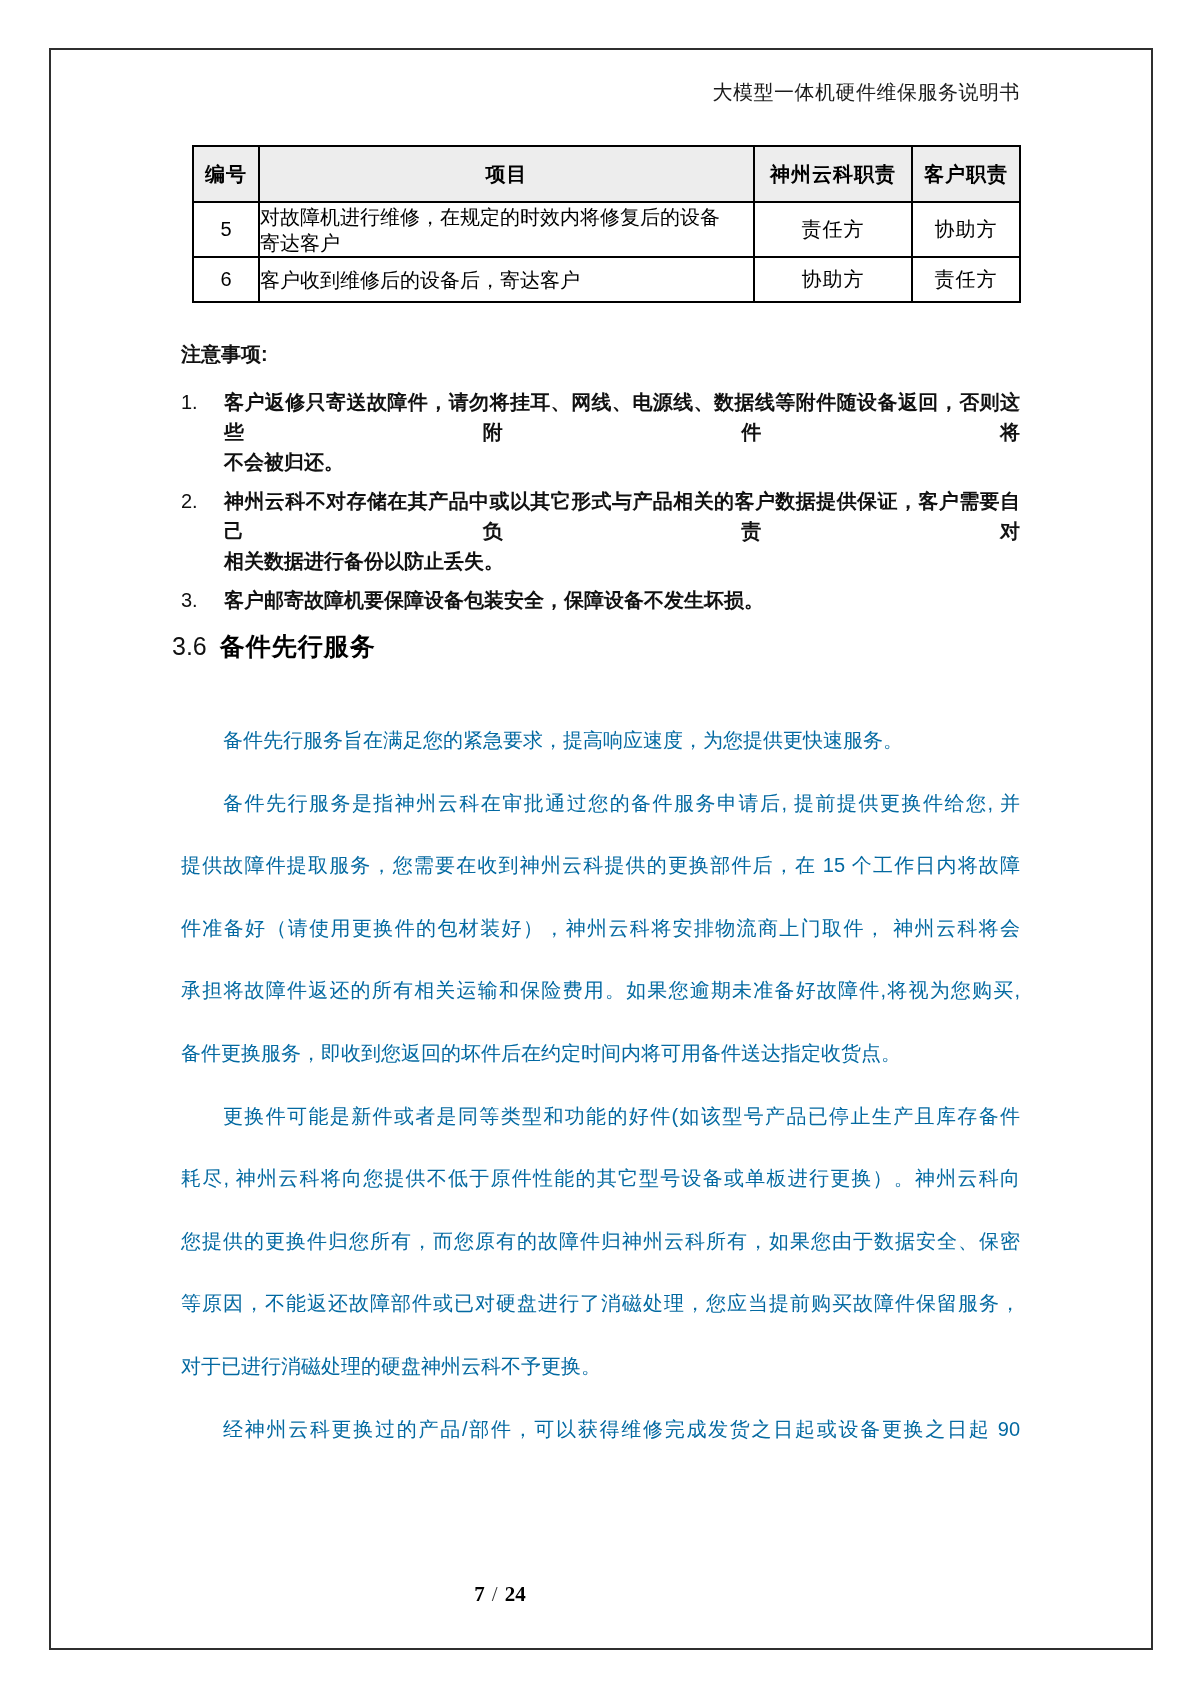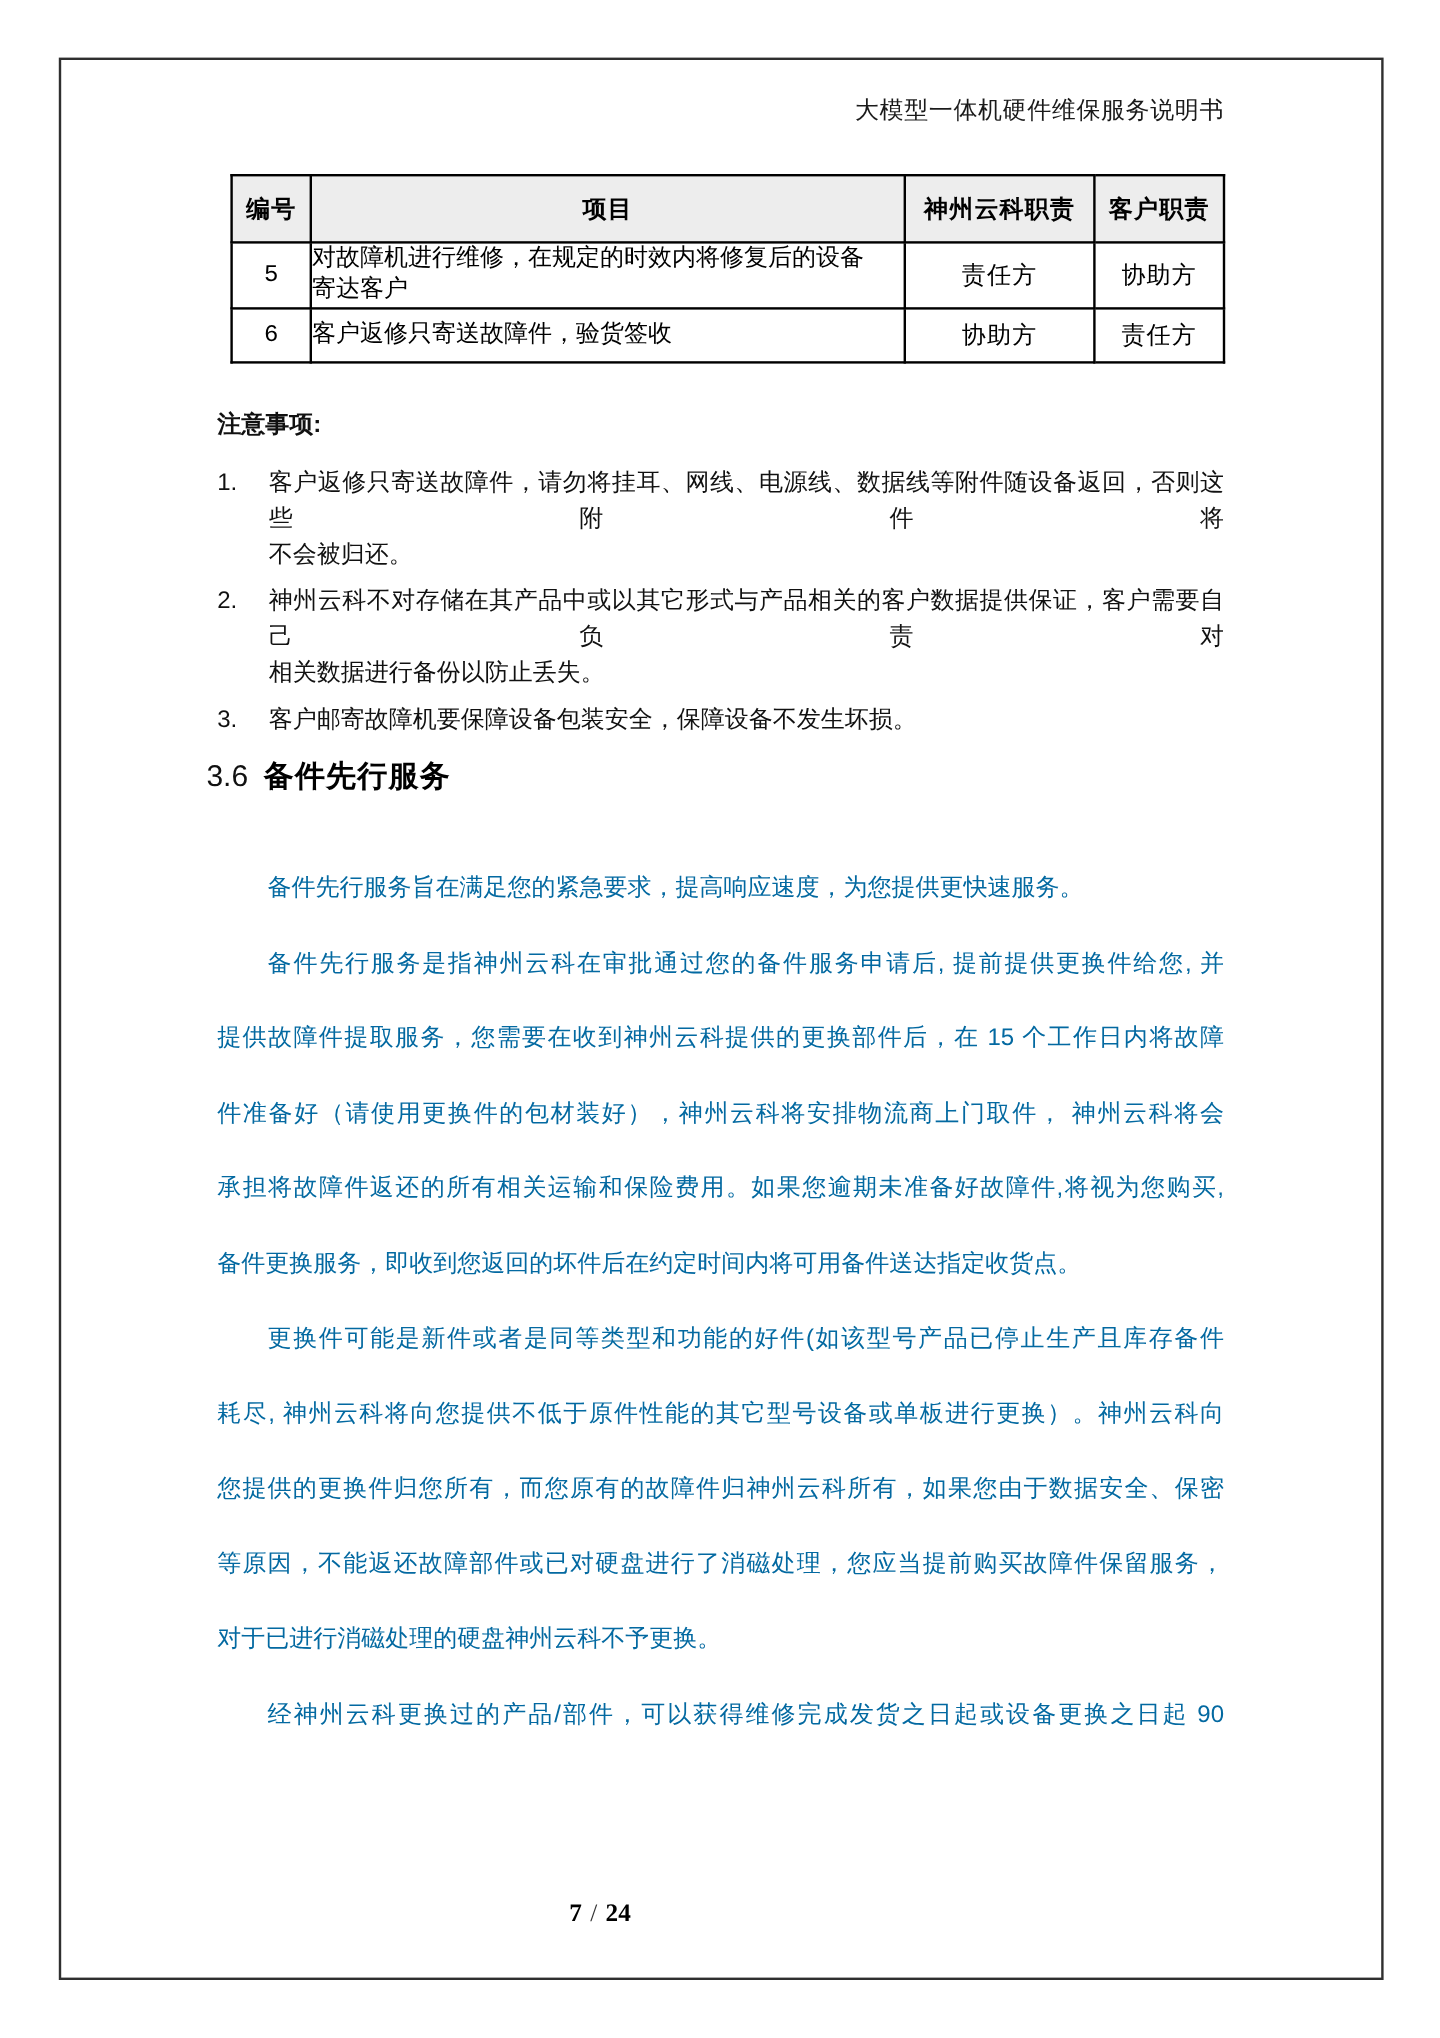--- a/index.html
+++ b/index.html
@@ -37,21 +37,21 @@
     color: #1a1a1a;
     letter-spacing: 0.5px;
   }
   .resp-table {
     position: absolute;
     left: 192px;
     top: 145px;
     width: 827px;
     border-collapse: collapse;
     table-layout: fixed;
-    font-family: Liberation Mono, monospace;
+    font-family: Liberation Sans, sans-serif;
     font-size: 20px;
     color: #000;
   }
   .resp-table th, .resp-table td {
     border: 2px solid #000;
     padding: 0;
   }
   .resp-table th {
     background: #ededed;
     font-weight: bold;
@@ -86,21 +86,21 @@
   }
   .note-item {
     display: flex;
     margin-bottom: 9px;
   }
   .note-no {
     flex: 0 0 43px;
     width: 43px;
     line-height: 30px;
   }
-  .note-lines { flex: 1; }
+  .note-lines { flex: 1; font-weight: bold; }
   .nl { line-height: 30px; }
   .nl.just {
     text-align: justify;
     text-align-last: justify;
     text-justify: inter-character;
   }
 
   .sec-heading {
     position: absolute;
     left: 172px;
@@ -182,21 +182,21 @@
     <tbody>
       <tr class="row-5">
         <td class="c-no">5</td>
         <td class="c-item">对故障机进行维修，在规定的时效内将修复后的设备
 寄达客户</td>
         <td class="c-ctr">责任方</td>
         <td class="c-ctr">协助方</td>
       </tr>
       <tr class="row-6">
         <td class="c-no">6</td>
-        <td class="c-item">客户返修只寄送故障件，验货签收</td>
+        <td class="c-item">客户收到维修后的设备后，寄达客户</td>
         <td class="c-ctr">协助方</td>
         <td class="c-ctr">责任方</td>
       </tr>
     </tbody>
   </table>
 
   <div class="notes">
     <div class="notes-title">注意事项:</div>
 
     <div class="note-item">

